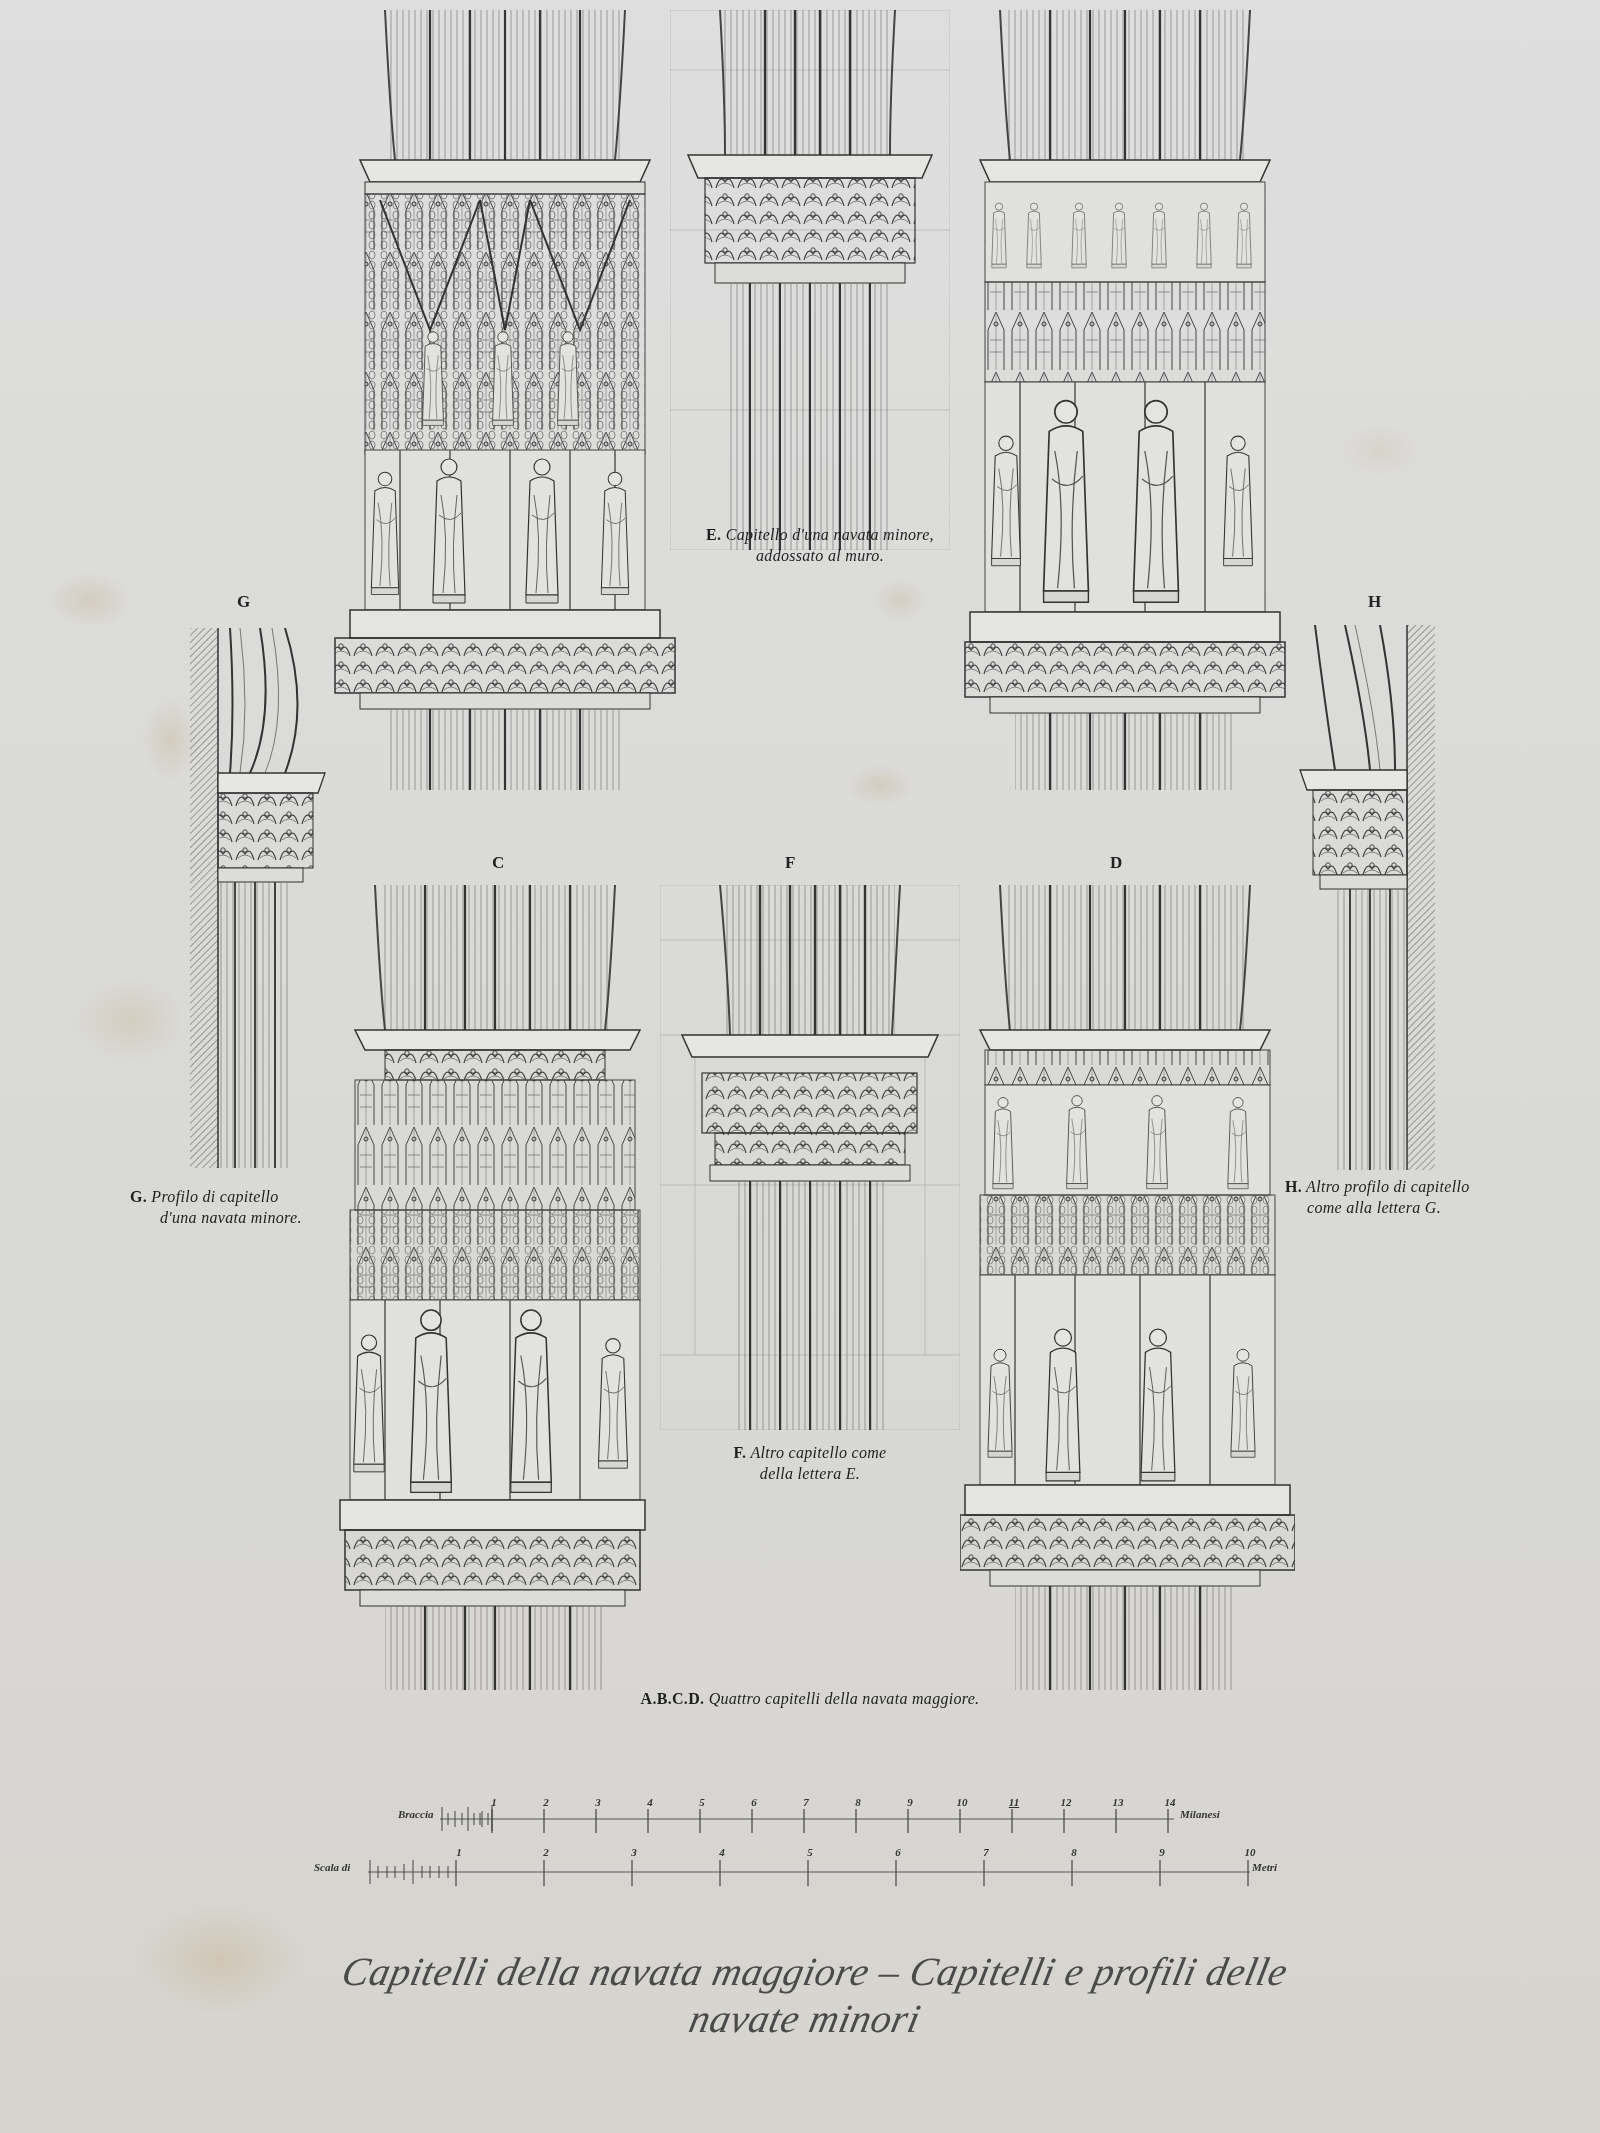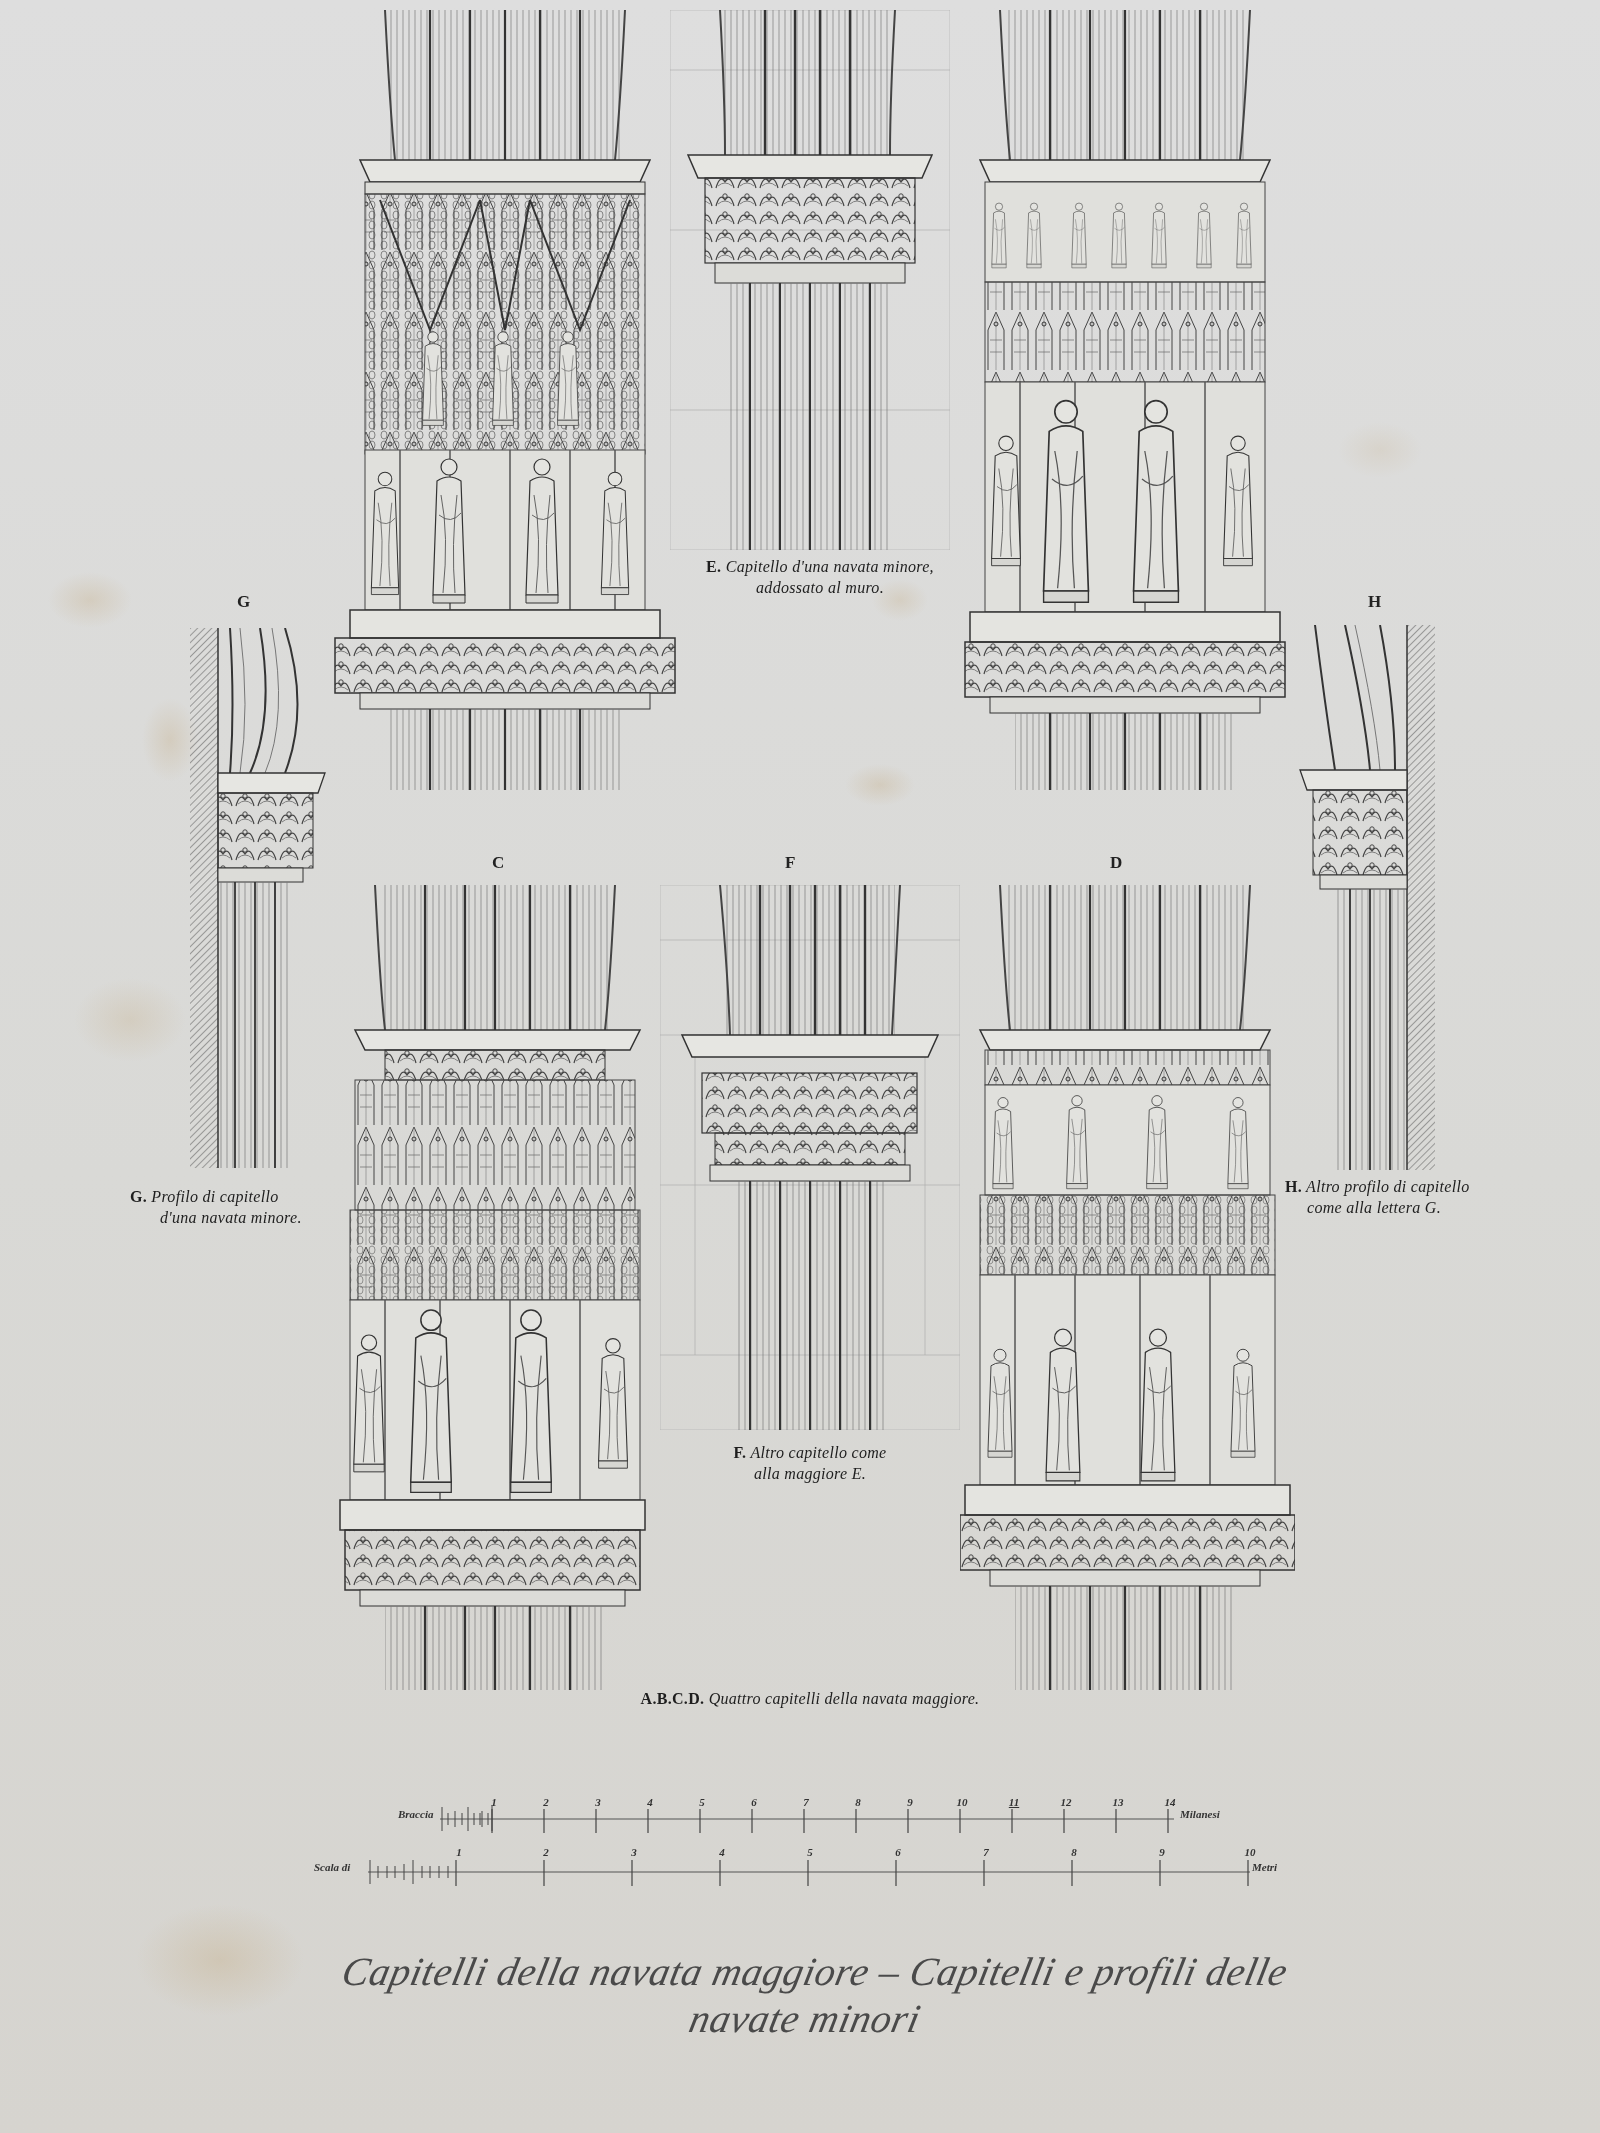--- a/index.html
+++ b/index.html
@@ -101,21 +101,21 @@
     <rect x="50" y="0" width="170" height="145" fill="url(#vlines)"></rect>
     <path d="M50 0 Q55 90 55 145 M225 0 Q220 90 220 145" stroke="#444" stroke-width="2" fill="none"></path>
     <path d="M95 0 L95 145 M125 0 L125 145 M150 0 L150 145 M180 0 L180 145" stroke="#333" stroke-width="2.4"></path>
     <path d="M18 145 L262 145 L252 168 L28 168 Z" fill="#e6e6e2" stroke="#333" stroke-width="1.5"></path>
     <rect x="35" y="168" width="210" height="85" fill="url(#foliage)" stroke="#333" stroke-width="1.2"></rect>
     <rect x="45" y="253" width="190" height="20" fill="#dcdcd8" stroke="#333"></rect>
     <rect x="60" y="273" width="160" height="267" fill="url(#vlines)"></rect>
     <path d="M80 273 L80 540 M110 273 L110 540 M140 273 L140 540 M170 273 L170 540 M200 273 L200 540" stroke="#333" stroke-width="2"></path>
   </svg>
 </div>
-<div class="caption" style="left:670px;top:556px;width:300px;text-align:center;">
+<div class="caption" style="left:670px;top:524px;width:300px;text-align:center;">
   <b>E.</b>
   <span>Capitello d'una navata minore,</span><br>
   <span>addossato al muro.</span>
 </div>
 
 <div class="abs col" style="left:960px;top:10px;width:330px;height:780px;">
   <svg width="330" height="780" viewBox="0 0 330 780">
     <rect x="45" y="0" width="240" height="150" fill="url(#vlines)"></rect>
     <path d="M40 0 Q45 100 50 150 M290 0 Q285 100 280 150" stroke="#444" stroke-width="2" fill="none"></path>
     <path d="M90 0 L90 150 M130 0 L130 150 M165 0 L165 150 M200 0 L200 150 M240 0 L240 150" stroke="#333" stroke-width="2.2"></path>
@@ -220,21 +220,21 @@
     <rect x="42" y="188" width="215" height="60" fill="url(#foliage)" stroke="#333" stroke-width="1.2"></rect>
     <rect x="55" y="248" width="190" height="32" fill="url(#foliage)" stroke="#333"></rect>
     <rect x="50" y="280" width="200" height="16" fill="#dcdcd8" stroke="#333"></rect>
     <rect x="75" y="296" width="150" height="249" fill="url(#vlines)"></rect>
     <path d="M90 296 L90 545 M120 296 L120 545 M150 296 L150 545 M180 296 L180 545 M210 296 L210 545" stroke="#333" stroke-width="2"></path>
   </svg>
 </div>
 <div class="caption" style="left:690px;top:1442px;width:240px;">
   <b>F.</b>
   <span>Altro capitello come</span><br>
-  <span>alla maggiore E.</span>
+  <span>della lettera E.</span>
 </div>
 
 <div class="label-letter" style="left:1110px;top:853px;">D</div>
 <div class="abs col" style="left:960px;top:885px;width:335px;height:805px;">
   <svg width="335" height="805" viewBox="0 0 335 805">
     <rect x="45" y="0" width="240" height="145" fill="url(#vlines)"></rect>
     <path d="M40 0 Q45 100 50 145 M290 0 Q285 100 280 145" stroke="#444" stroke-width="2" fill="none"></path>
     <path d="M90 0 L90 145 M130 0 L130 145 M165 0 L165 145 M200 0 L200 145 M240 0 L240 145" stroke="#333" stroke-width="2.2"></path>
     <path d="M20 145 L310 145 L300 165 L30 165 Z" fill="#e6e6e2" stroke="#333" stroke-width="1.5"></path>
     <rect x="25" y="165" width="285" height="35" fill="url(#pinnacles)" stroke="#444"></rect>

